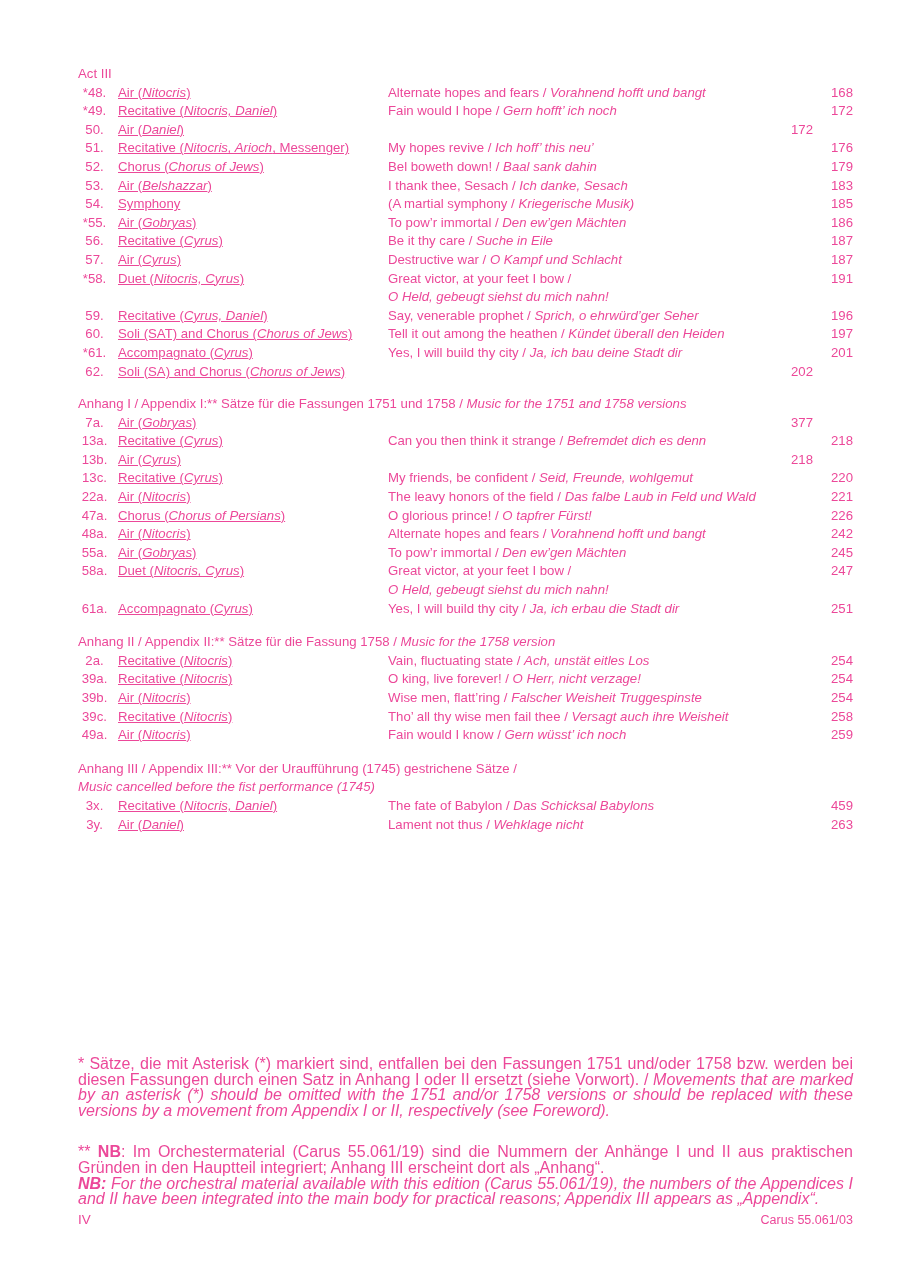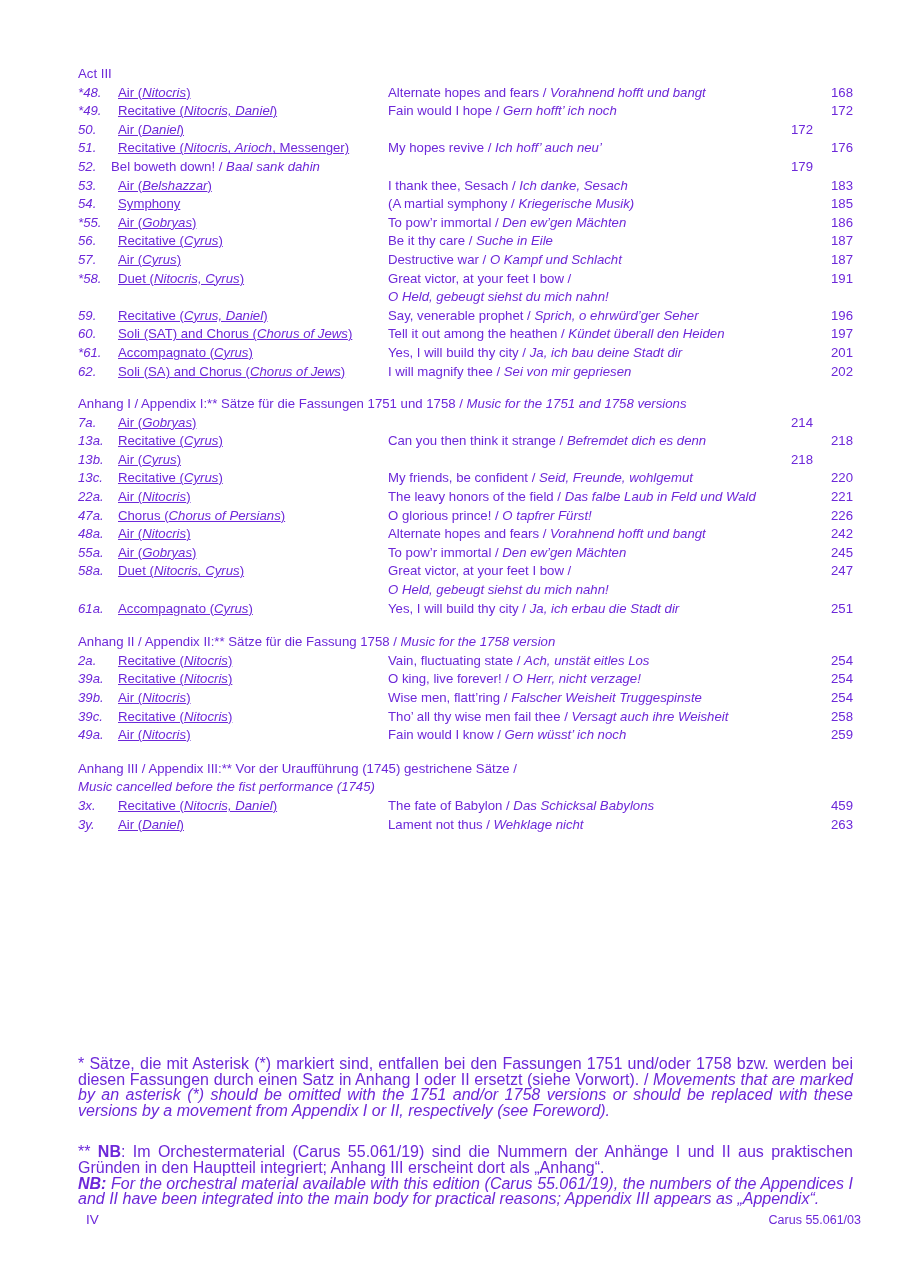--- a/index.html
+++ b/index.html
@@ -6,21 +6,21 @@
     margin: 0;
     padding: 0;
     background: #e8e8e8;
   }
   .page {
     position: relative;
     width: 900px;
     height: 1279px;
     margin: 0 auto;
     background: #ffffff;
-    color: #6d28d9;
+    color: #ec4899;
     font-family: "Liberation Sans", sans-serif;
     overflow: hidden;
   }
   .content {
     position: absolute;
     left: 78px;
     top: 65px;
     width: 775px;
   }
   .sec { margin: 0; }
@@ -30,23 +30,22 @@
     font-size: 13.2px;
     line-height: 18.6px;
   }
   .row {
     display: grid;
     grid-template-columns: 33px 277px 425px 40px;
     font-size: 13.2px;
     line-height: 18.6px;
   }
   .num {
-    text-align: left;
+    text-align: center;
     white-space: pre;
-    font-style: italic;
   }
   .label {
     padding-left: 7px;
     text-decoration: underline;
   }
   .pg {
     text-align: right;
     align-self: start;
   }
   .it { font-style: italic; }
@@ -57,21 +56,21 @@
     top: 1056px;
     width: 775px;
     font-size: 16px;
     line-height: 15.6px;
     text-align: justify;
   }
   .footnote + .footnote { margin-top: 26px; }
   .footnote p { margin: 0; }
   .page-footer {
     position: absolute;
-    left: 86px;
+    left: 78px;
     top: 1212px;
     width: 775px;
     display: flex;
     justify-content: space-between;
     align-items: baseline;
   }
   .footer-left  { font-size: 13.5px; }
   .footer-right { font-size: 12.5px; }
 </style>
 </head>
@@ -94,25 +93,26 @@
           <span class="pg">172</span>
         </div>
         <div class="row">
           <span class="num">50.</span>
           <span class="label"><span>Air (</span><span class="it">Daniel</span><span>)</span></span>
           <span class="pg">172</span>
         </div>
         <div class="row">
           <span class="num">51.</span>
           <span class="label"><span>Recitative (</span><span class="it">Nitocris, Arioch</span><span>, Messenger)</span></span>
-          <span class="title"><span>My hopes revive / </span><span class="it">Ich hoff’ auch neu’</span></span>
+          <span class="title"><span>My hopes revive / </span><span class="it">Ich hoff’ this neu’</span></span>
           <span class="pg">176</span>
         </div>
         <div class="row">
           <span class="num">52.</span>
+          <span class="label"><span>Chorus (</span><span class="it">Chorus of Jews</span><span>)</span></span>
           <span class="title"><span>Bel boweth down! / </span><span class="it">Baal sank dahin</span></span>
           <span class="pg">179</span>
         </div>
         <div class="row">
           <span class="num">53.</span>
           <span class="label"><span>Air (</span><span class="it">Belshazzar</span><span>)</span></span>
           <span class="title"><span>I thank thee, Sesach / </span><span class="it">Ich danke, Sesach</span></span>
           <span class="pg">183</span>
         </div>
         <div class="row">
@@ -159,30 +159,29 @@
         </div>
         <div class="row">
           <span class="num">*61.</span>
           <span class="label"><span>Accompagnato (</span><span class="it">Cyrus</span><span>)</span></span>
           <span class="title"><span>Yes, I will build thy city / </span><span class="it">Ja, ich bau deine Stadt dir</span></span>
           <span class="pg">201</span>
         </div>
         <div class="row">
           <span class="num">62.</span>
           <span class="label"><span>Soli (SA) and Chorus (</span><span class="it">Chorus of Jews</span><span>)</span></span>
-          <span class="title"><span>I will magnify thee / </span><span class="it">Sei von mir gepriesen</span></span>
           <span class="pg">202</span>
         </div>
       </section>
       <section class="sec gap-large">
         <div class="sec-heading"><span>Anhang I / Appendix I:** Sätze für die Fassungen 1751 und 1758 / </span><span class="it">Music for the 1751 and 1758 versions</span></div>
         <div class="row">
           <span class="num">7a.</span>
           <span class="label"><span>Air (</span><span class="it">Gobryas</span><span>)</span></span>
-          <span class="pg">214</span>
+          <span class="pg">377</span>
         </div>
         <div class="row">
           <span class="num">13a.</span>
           <span class="label"><span>Recitative (</span><span class="it">Cyrus</span><span>)</span></span>
           <span class="title"><span>Can you then think it strange / </span><span class="it">Befremdet dich es denn</span></span>
           <span class="pg">218</span>
         </div>
         <div class="row">
           <span class="num">13b.</span>
           <span class="label"><span>Air (</span><span class="it">Cyrus</span><span>)</span></span>

